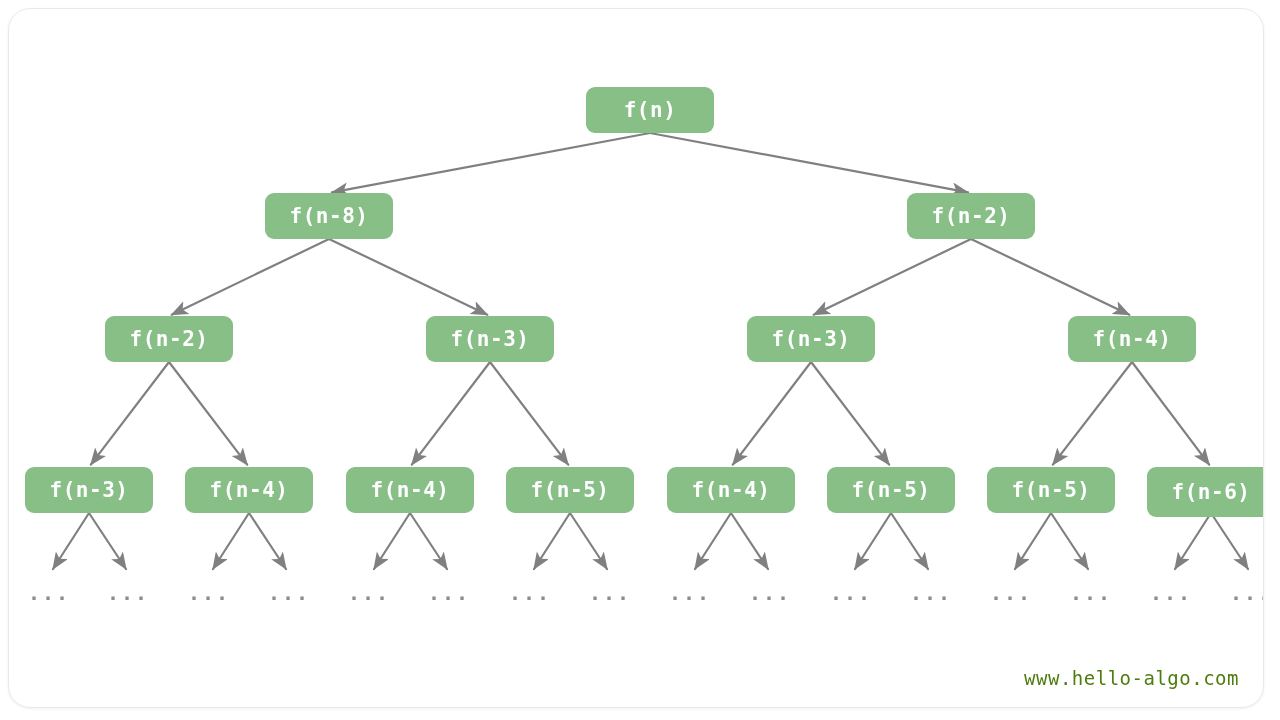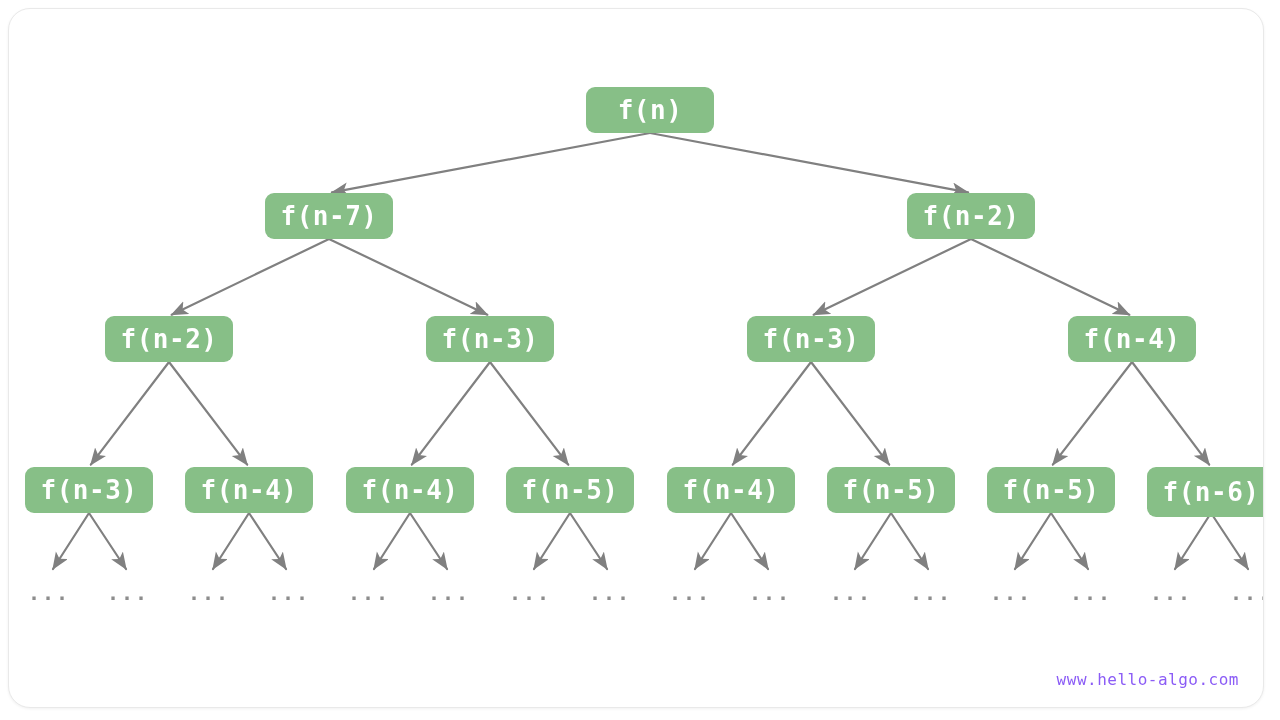--- a/index.html
+++ b/index.html
@@ -40,21 +40,21 @@
   }
   .node {
     position: absolute;
     background: #87bf87;
     color: #ffffff;
     border-radius: 9px;
     display: flex;
     align-items: center;
     justify-content: center;
     font-family: "DejaVu Sans Mono", monospace;
-    font-size: 26px;
+    font-size: 21px;
     font-weight: bold;
     letter-spacing: 0.5px;
     box-sizing: border-box;
     white-space: nowrap;
     user-select: none;
   }
   .ellipsis {
     position: absolute;
     color: #8d8d8d;
     font-family: "DejaVu Sans Mono", monospace;
@@ -62,23 +62,23 @@
     font-weight: bold;
     letter-spacing: 2px;
     line-height: 1;
     transform: translate(-50%, -50%);
     user-select: none;
   }
   #watermark {
     position: absolute;
     right: 24px;
     bottom: 18px;
-    color: #8b5cf6;
+    color: #4d7c0f;
     font-family: "DejaVu Sans Mono", monospace;
-    font-size: 16px;
+    font-size: 19px;
     letter-spacing: 0.5px;
     user-select: none;
   }
 </style>
 </head>
 <body>
 
 <div id="stage">
   <div id="card">
 
@@ -117,21 +117,21 @@
           <line x1="882" y1="504" x2="919" y2="560" stroke="#808080" stroke-width="2.2" stroke-linecap="round" marker-end="url(#arrowhead)"></line>
           <line x1="1042" y1="504" x2="1006" y2="560" stroke="#808080" stroke-width="2.2" stroke-linecap="round" marker-end="url(#arrowhead)"></line>
           <line x1="1042" y1="504" x2="1079" y2="560" stroke="#808080" stroke-width="2.2" stroke-linecap="round" marker-end="url(#arrowhead)"></line>
           <line x1="1202" y1="504" x2="1166" y2="560" stroke="#808080" stroke-width="2.2" stroke-linecap="round" marker-end="url(#arrowhead)"></line>
           <line x1="1202" y1="504" x2="1239" y2="560" stroke="#808080" stroke-width="2.2" stroke-linecap="round" marker-end="url(#arrowhead)"></line>
         </g>
     </svg>
 
     <div id="nodes">
         <div class="node" style="left: 577px; top: 78px; width: 128px; height: 46px; background: rgb(135, 191, 135); color: rgb(255, 255, 255);">f(n)</div>
-        <div class="node" style="left: 256px; top: 184px; width: 128px; height: 46px; background: rgb(135, 191, 135); color: rgb(255, 255, 255);">f(n-7)</div>
+        <div class="node" style="left: 256px; top: 184px; width: 128px; height: 46px; background: rgb(135, 191, 135); color: rgb(255, 255, 255);">f(n-8)</div>
         <div class="node" style="left: 898px; top: 184px; width: 128px; height: 46px; background: rgb(135, 191, 135); color: rgb(255, 255, 255);">f(n-2)</div>
         <div class="node" style="left: 96px; top: 307px; width: 128px; height: 46px; background: rgb(135, 191, 135); color: rgb(255, 255, 255);">f(n-2)</div>
         <div class="node" style="left: 417px; top: 307px; width: 128px; height: 46px; background: rgb(135, 191, 135); color: rgb(255, 255, 255);">f(n-3)</div>
         <div class="node" style="left: 738px; top: 307px; width: 128px; height: 46px; background: rgb(135, 191, 135); color: rgb(255, 255, 255);">f(n-3)</div>
         <div class="node" style="left: 1059px; top: 307px; width: 128px; height: 46px; background: rgb(135, 191, 135); color: rgb(255, 255, 255);">f(n-4)</div>
         <div class="node" style="left: 16px; top: 458px; width: 128px; height: 46px; background: rgb(135, 191, 135); color: rgb(255, 255, 255);">f(n-3)</div>
         <div class="node" style="left: 176px; top: 458px; width: 128px; height: 46px; background: rgb(135, 191, 135); color: rgb(255, 255, 255);">f(n-4)</div>
         <div class="node" style="left: 337px; top: 458px; width: 128px; height: 46px; background: rgb(135, 191, 135); color: rgb(255, 255, 255);">f(n-4)</div>
         <div class="node" style="left: 497px; top: 458px; width: 128px; height: 46px; background: rgb(135, 191, 135); color: rgb(255, 255, 255);">f(n-5)</div>
         <div class="node" style="left: 658px; top: 458px; width: 128px; height: 46px; background: rgb(135, 191, 135); color: rgb(255, 255, 255);">f(n-4)</div>

